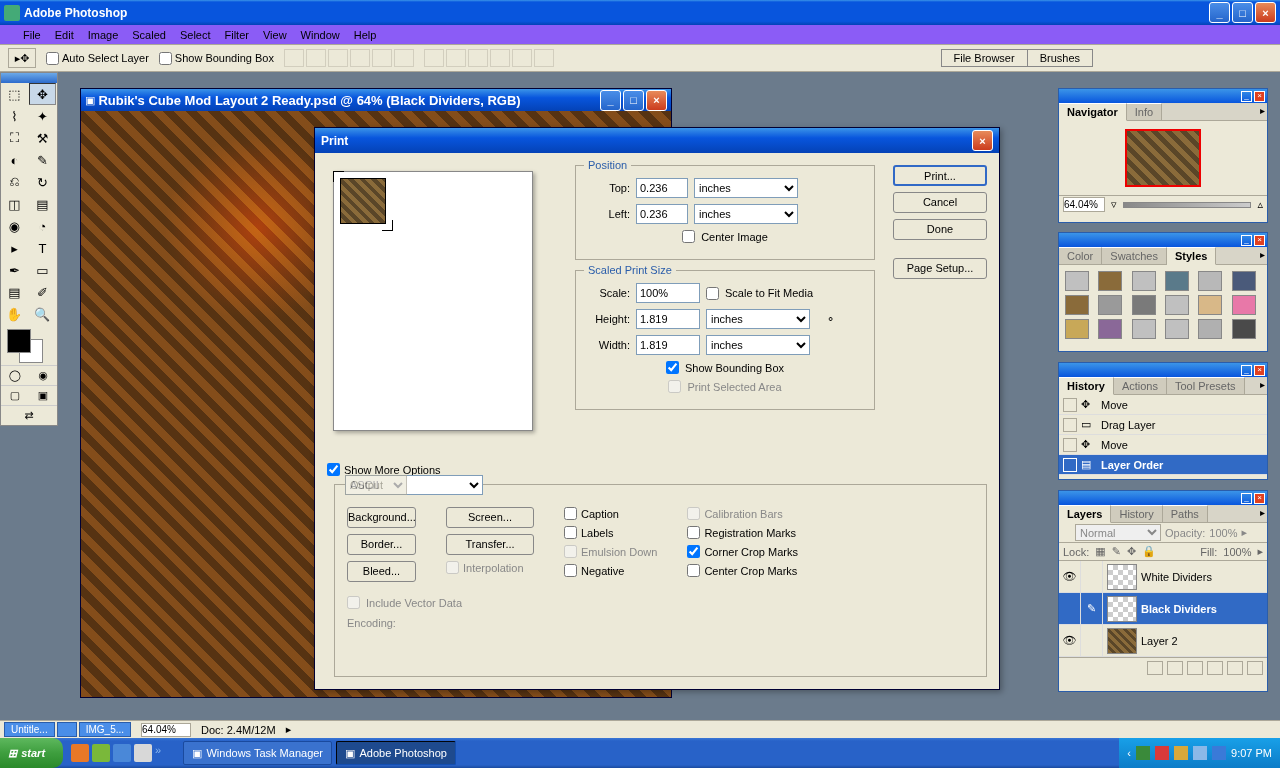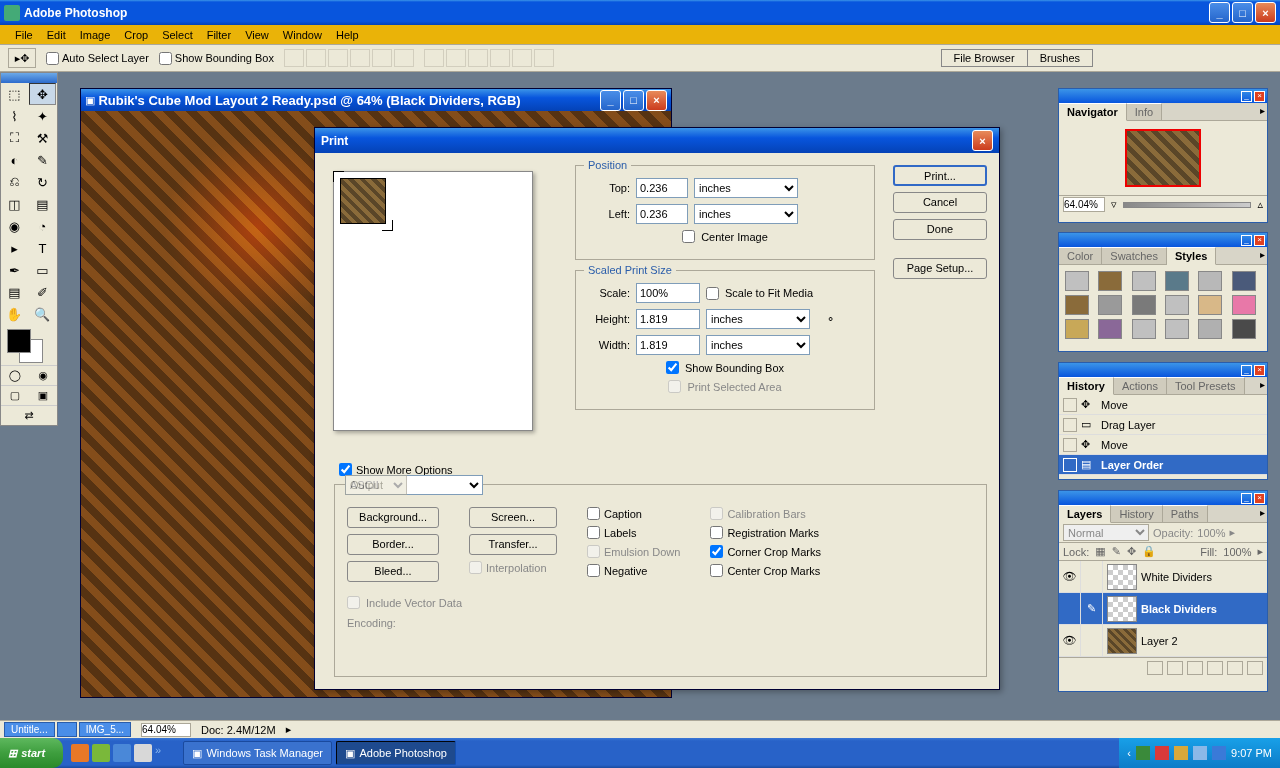--- a/index.html
+++ b/index.html
@@ -9,21 +9,21 @@
 .titlebar { height: 25px; background: linear-gradient(to bottom, #3b94e8 0%, #0855dd 8%, #0855dd 85%, #0442b6 100%); display: flex; align-items: center; padding: 0 4px; color: white; }
 .titlebar-icon { width: 16px; height: 16px; margin-right: 4px; background: #4a7; border-radius: 2px; }
 .titlebar-text { font-weight: bold; font-size: 12px; flex: 1; }
 .titlebar-btns { display: flex; gap: 2px; }
 .titlebar-btn { width: 21px; height: 21px; border: 1px solid #fff; border-radius: 3px; display: flex; align-items: center; justify-content: center; font-weight: bold; color: white; }
 .tb-min { background: linear-gradient(#4a8ee8, #2565cb); }
 .tb-max { background: linear-gradient(#4a8ee8, #2565cb); }
 .tb-close { background: linear-gradient(#e88b5a, #cb3c1e); }
 
 
-.menubar { height: 20px; background: #eab308; border-bottom: 1px solid #aca899; display: flex; align-items: center; padding: 0 8px; }
+.menubar { height: 20px; background: #8b5cf6; border-bottom: 1px solid #aca899; display: flex; align-items: center; padding: 0 16px; }
 .menubar span { padding: 2px 7px; cursor: default; }
 
 
 .optbar { height: 27px; background: #ece9d8; border-bottom: 1px solid #aca899; display: flex; align-items: center; padding: 0 8px; gap: 10px; }
 .optbar-tool { width: 28px; height: 20px; border: 1px solid #aca899; background: #ece9d8; display:flex;align-items:center;justify-content:center; }
 .optbar-check { display: flex; align-items: center; gap: 3px; }
 .optbar-check input { width: 13px; height: 13px; }
 .optbar-icongroup { display:flex; gap:2px; opacity:0.4; }
 .optbar-icongroup span { width:20px; height:18px; border:1px solid #aca899; }
 .optbar-tabs { margin-left: auto; margin-right: 180px; display: flex; }
@@ -71,27 +71,27 @@
 .frow { display: flex; align-items: center; margin-bottom: 6px; gap: 6px; }
 .frow label { width: 44px; text-align: right; }
 .frow input[type=text] { width: 52px; height: 20px; border: 1px solid #7f9db9; padding: 1px 3px; background: white; }
 .frow select { width: 104px; height: 20px; border: 1px solid #7f9db9; background: white; }
 .frow-center { justify-content: center; }
 
 .dialog-right { width: 94px; display: flex; flex-direction: column; gap: 6px; }
 .dlgbtn { height: 21px; border: 1px solid #888; background: #ece9d8; border-radius: 3px; cursor: default; text-align: center; line-height: 18px; }
 .dlgbtn.default { border: 2px solid #3169c6; }
 
-.showmore { display: flex; align-items: center; gap: 4px; margin: 8px 12px; }
+.showmore { display: flex; align-items: center; gap: 4px; margin: 8px 0; }
 
 .output-section { border: 1px solid #aca899; padding: 12px; position: relative; flex: 1; margin-left: 7px; }
 .output-section select { position: absolute; top: -10px; left: 10px; width: 138px; height: 20px; border: 1px solid #7f9db9; background: white; }
 .output-cols { display: flex; gap: 30px; padding-top: 10px; }
 .output-btns { display: flex; flex-direction: column; gap: 6px; }
-.output-btns .dlgbtn { width: 92px; }
+.output-btns .dlgbtn { width: 69px; }
 .output-btns2 { display: flex; flex-direction: column; gap: 6px; margin-top: 0; }
 .output-btns2 .dlgbtn { width: 88px; }
 .check-col { display: flex; flex-direction: column; gap: 6px; }
 .check-row { display: flex; align-items: center; gap: 4px; }
 .check-row.disabled { color: #888; }
 .check-row input { width: 13px; height: 13px; }
 .vector-row { display: flex; align-items: center; gap: 6px; margin-top: 14px; color: #888; }
 .enc-row { display: flex; align-items: center; gap: 6px; margin-top: 8px; color: #888; }
 .enc-row select { width: 62px; height: 20px; border: 1px solid #aca899; background: #ece9d8; color: #888; }
 
@@ -117,21 +117,21 @@
 .swatch-grid { display: grid; grid-template-columns: repeat(6, 1fr); gap: 4px; padding: 6px; }
 .swatch { width: 24px; height: 20px; border: 1px solid #888; }
 
 .hist-panel { top: 362px; width: 210px; height: 118px; }
 .hist-row { height: 20px; display: flex; align-items: center; padding: 0 4px; border-bottom: 1px solid #ddd; gap: 4px; }
 .hist-row.sel { background: #316ac5; color: white; }
 .hist-chk { width: 14px; height: 14px; border: 1px solid #aca899; }
 .hist-icon { width: 16px; height: 14px; }
 
 .layers-panel { top: 490px; width: 210px; height: 202px; }
-.layers-opts { height: 20px; display: flex; align-items: center; padding: 0 4px; gap: 4px; color: #888; border-bottom: 1px solid #aca899; }
+.layers-opts { height: 20px; display: flex; align-items: center; padding: 0 16px; gap: 4px; color: #888; border-bottom: 1px solid #aca899; }
 .layers-opts select { width: 86px; height: 17px; border: 1px solid #aca899; color: #888; }
 .layers-lock { height: 18px; display: flex; align-items: center; padding: 0 4px; gap: 6px; border-bottom: 1px solid #aca899; color: #666; font-size: 10px; }
 .layer-row { height: 32px; display: flex; align-items: center; border-bottom: 1px solid #ddd; }
 .layer-row.sel { background: #316ac5; color: white; }
 .layer-vis { width: 22px; height: 100%; border-right: 1px solid #ddd; display: flex; align-items: center; justify-content: center; }
 .layer-link { width: 22px; height: 100%; border-right: 1px solid #ddd; display: flex; align-items: center; justify-content: center; }
 .layer-thumb { width: 30px; height: 26px; border: 1px solid #888; margin: 0 4px; background: repeating-conic-gradient(#ccc 0% 25%, #fff 0% 50%) 0 0/10px 10px; }
 .layers-bottom { height: 20px; border-top: 1px solid #aca899; display: flex; align-items: center; justify-content: flex-end; gap: 4px; padding: 0 4px; }
 .layers-bottom span { width: 16px; height: 14px; border: 1px solid #aca899; }
 
@@ -161,21 +161,21 @@
     <span class="titlebar-btn tb-min">_</span>
     <span class="titlebar-btn tb-max">□</span>
     <span class="titlebar-btn tb-close">×</span>
   </div>
 </div>
 
 <div class="menubar">
   <span>File</span>
   <span>Edit</span>
   <span>Image</span>
-  <span>Crop</span>
+  <span>Scaled</span>
   <span>Select</span>
   <span>Filter</span>
   <span>View</span>
   <span>Window</span>
   <span>Help</span>
 </div>
 
 <div class="optbar">
   <div class="optbar-tool">▸⁠✥</div>
   <label class="optbar-check">

